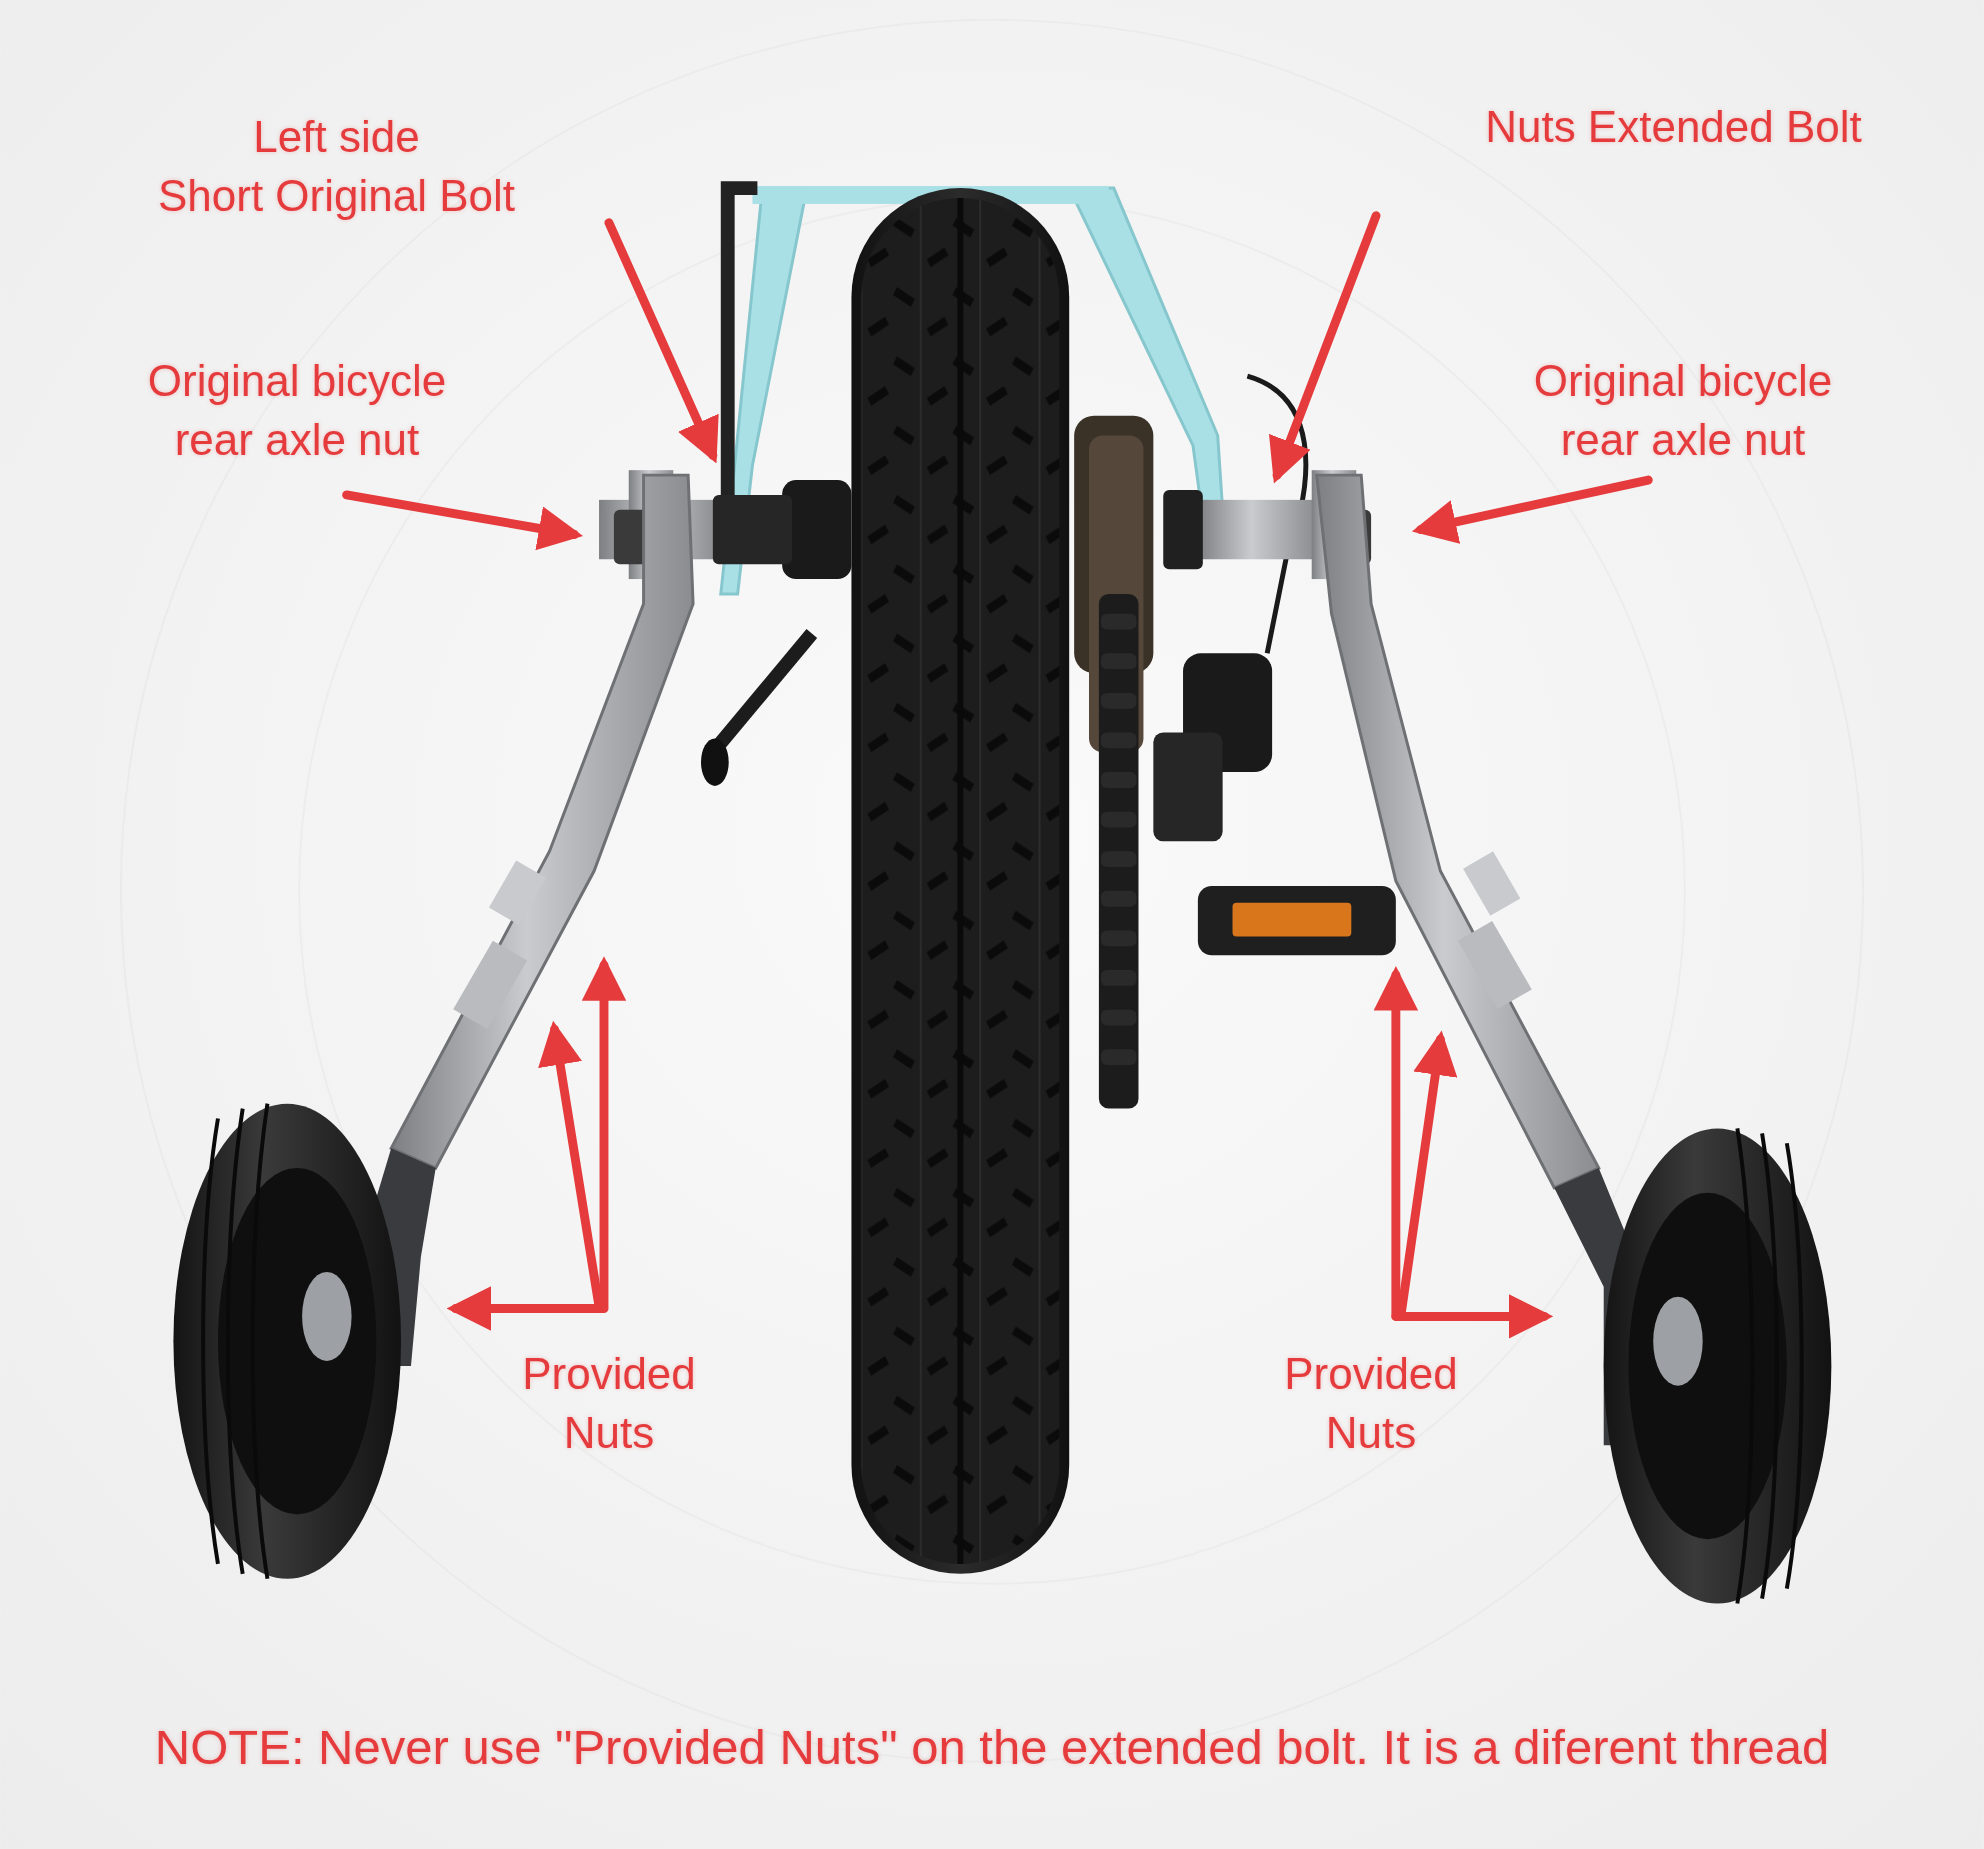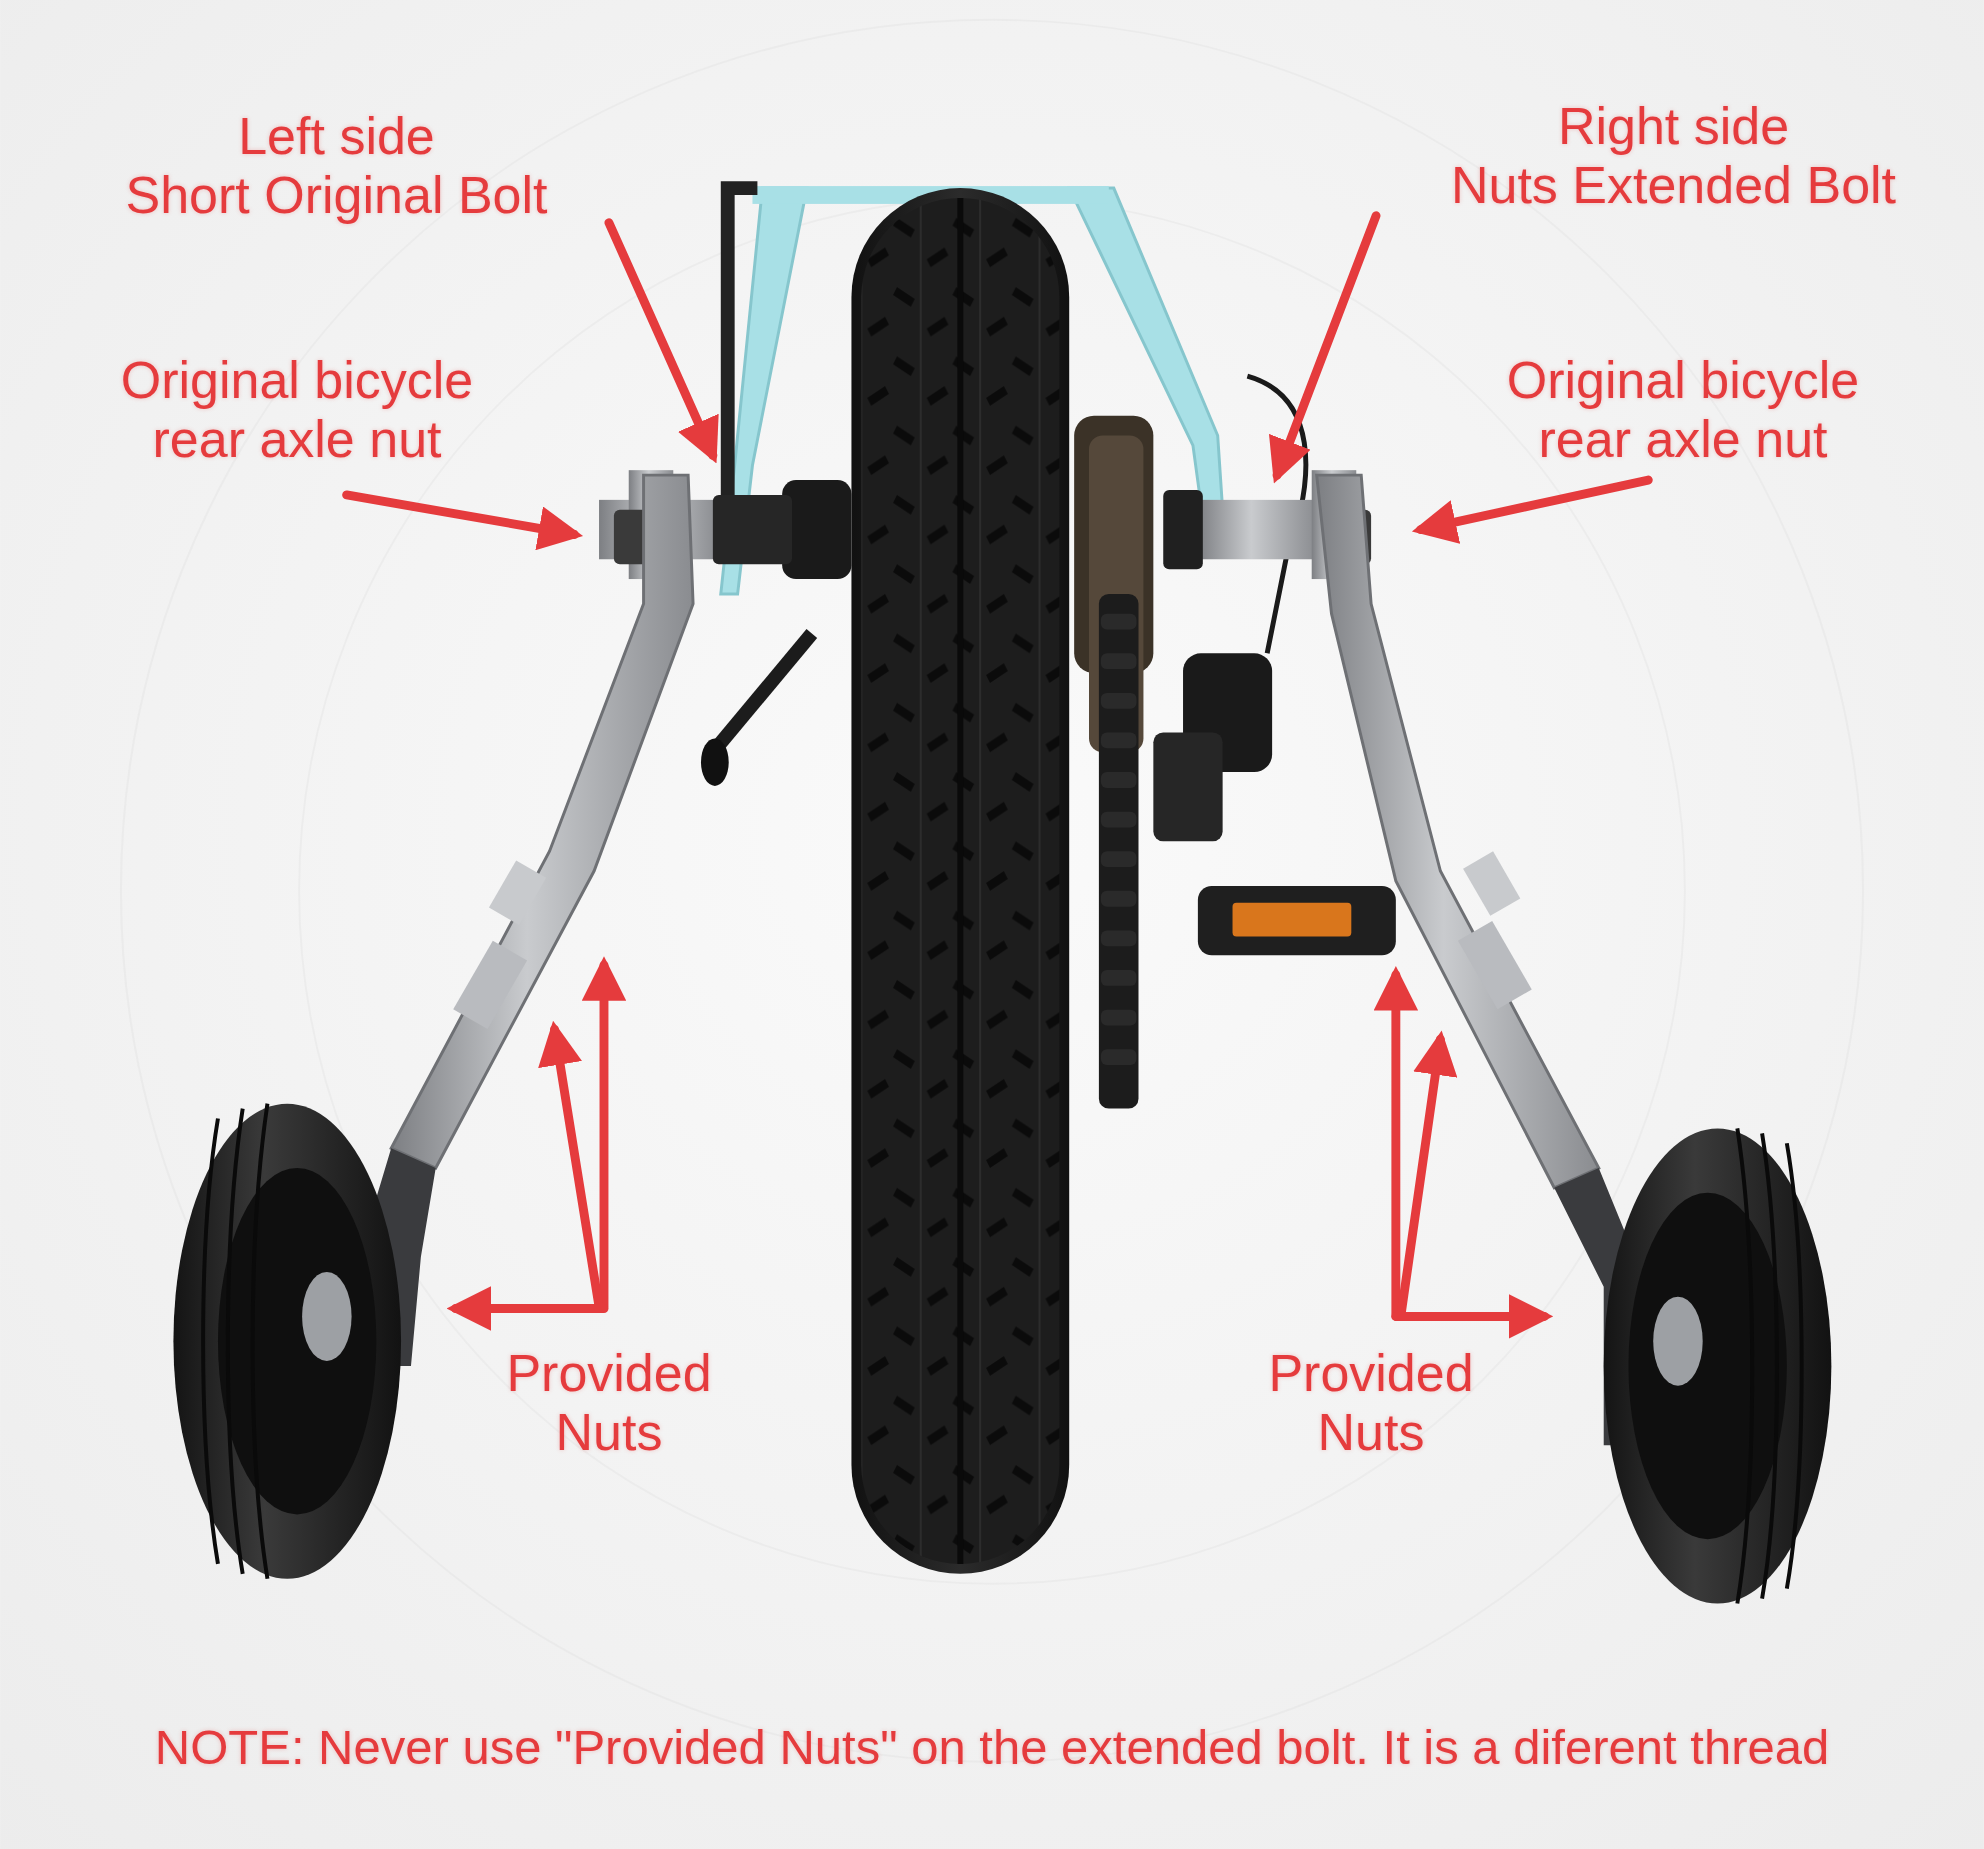--- a/index.html
+++ b/index.html
@@ -7,21 +7,21 @@
     width: 1984px; height: 1849px; overflow: hidden;
     background: #f4f4f4;
     font-family: "Liberation Sans", "DejaVu Sans", sans-serif;
     position: relative;
   }
   .scene { position: absolute; left: 0; top: 0; width: 1984px; height: 1849px; }
   .label {
     position: absolute;
     color: #e53b3d;
     text-align: center;
-    font-size: 52px;
+    font-size: 44px;
     line-height: 59px;
     white-space: nowrap;
     text-shadow: 0 0 4px rgba(229,59,61,0.25);
   }
   .label .line { display: block; }
   #lbl-left-side   { left: 99px;  top: 107px; width: 475px; }
   #lbl-right-side  { left: 1436px; top: 97px;  width: 475px; }
   #lbl-orig-left   { left: 109px;  top: 351px; width: 376px; }
   #lbl-orig-right  { left: 1495px; top: 351px; width: 376px; }
   #lbl-nuts-left   { left: 490px;  top: 1344px; width: 238px; }
@@ -175,21 +175,20 @@
     <line x1="1410" y1="1330" x2="1560" y2="1330" marker-end="url(#arrowHead)"></line>
   </g>
 </svg>
 
 <div class="label" id="lbl-left-side">
   <span class="line">Left side</span>
   <span class="line">Short Original Bolt</span>
 </div>
 
 <div class="label" id="lbl-right-side">
-  <span class="line">Right side</span>
   <span class="line">Nuts Extended Bolt</span>
 </div>
 
 <div class="label" id="lbl-orig-left">
   <span class="line">Original bicycle</span>
   <span class="line">rear axle nut</span>
 </div>
 
 <div class="label" id="lbl-orig-right">
   <span class="line">Original bicycle</span>

